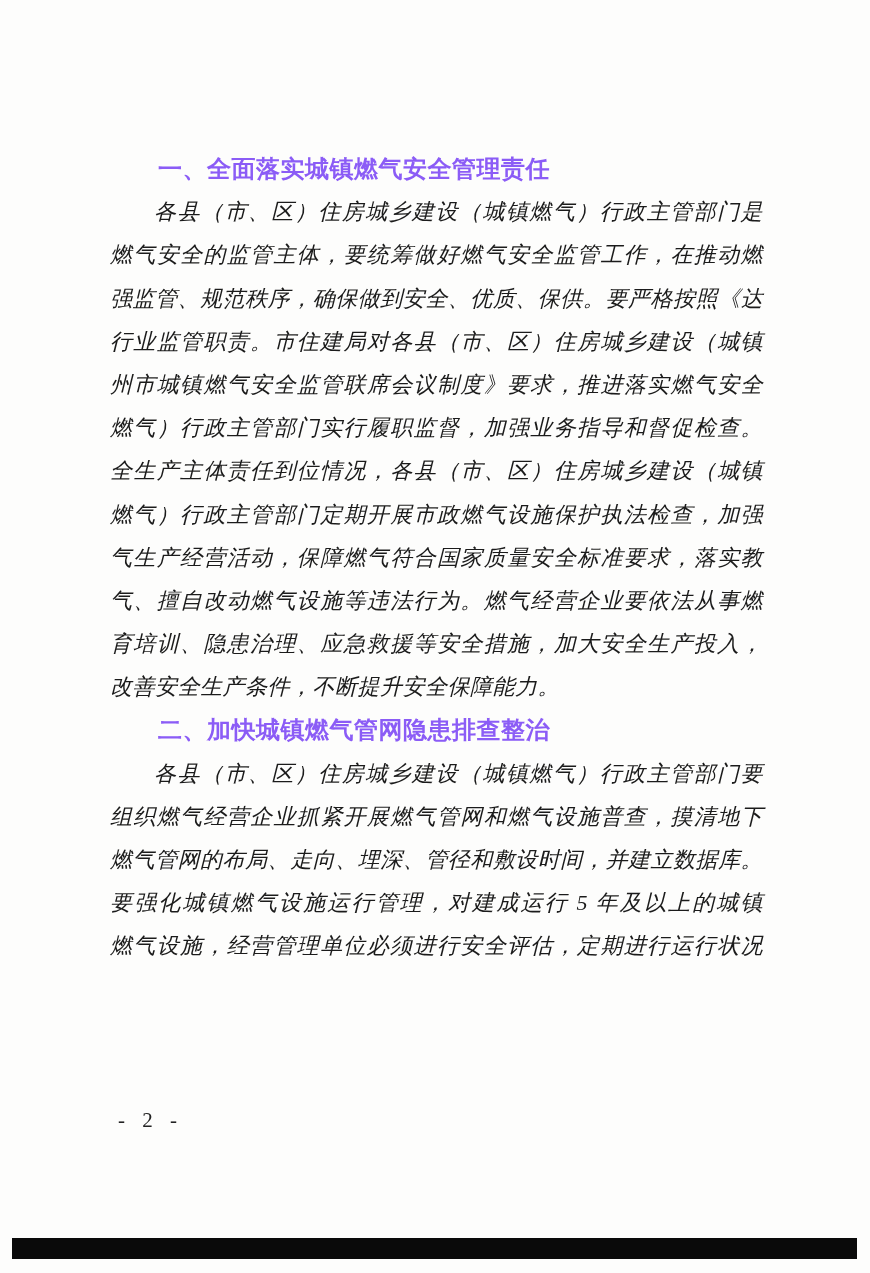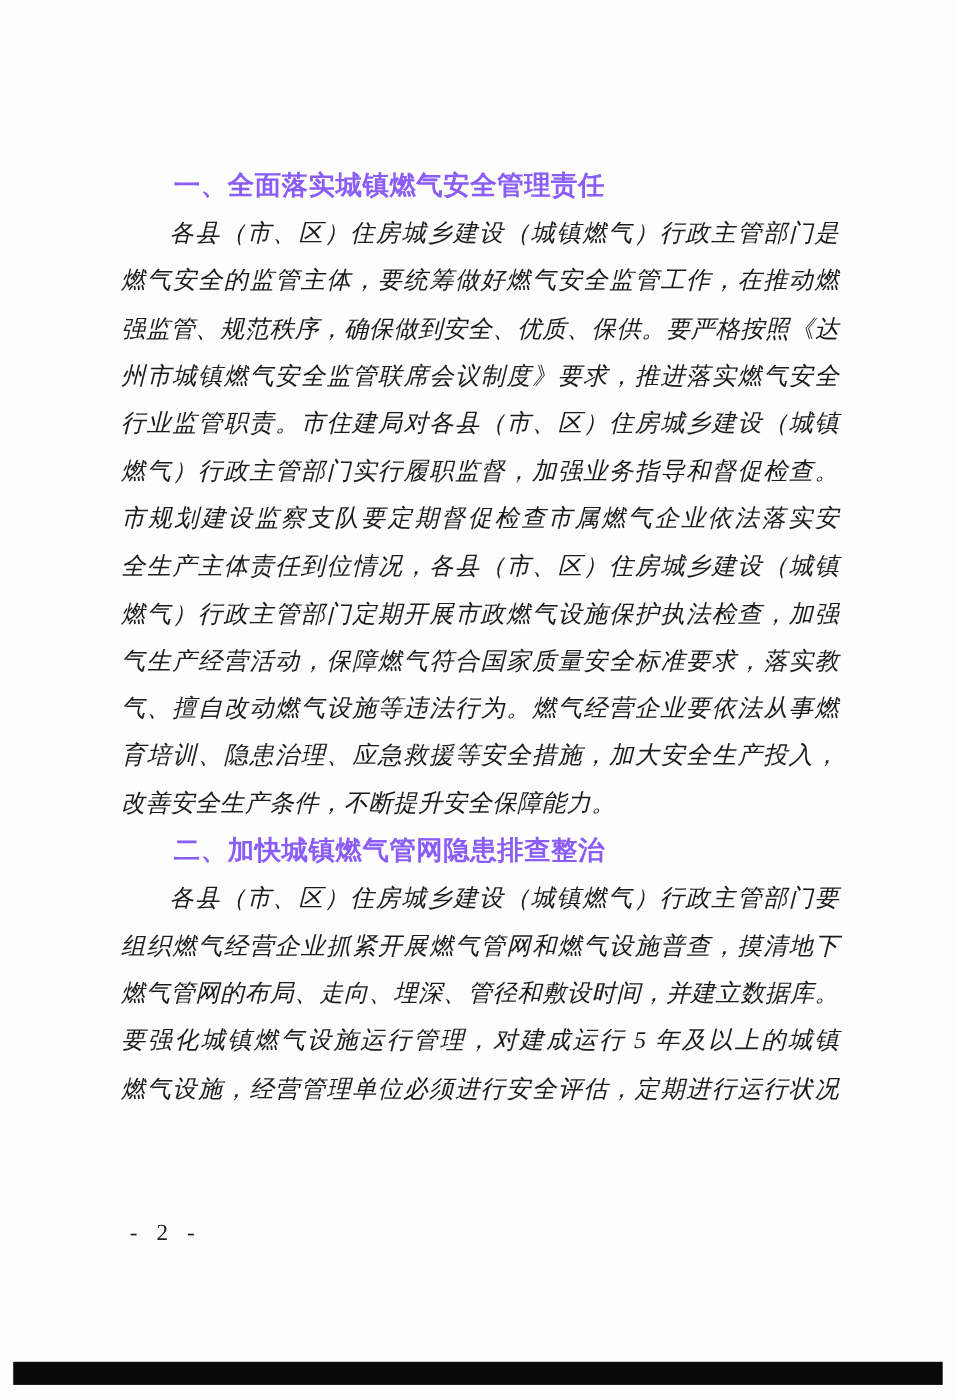--- a/index.html
+++ b/index.html
@@ -70,24 +70,23 @@
 <body>
 
 <div class="page">
   <div class="content">
 
     <h2 class="heading">一、全面落实城镇燃气安全管理责任</h2>
 
     <div class="line fill indent">各县（市、区）住房城乡建设（城镇燃气）行政主管部门是</div>
     <div class="line fill">燃气安全的监管主体，要统筹做好燃气安全监管工作，在推动燃</div>
     <div class="line fill">强监管、规范秩序，确保做到安全、优质、保供。要严格按照《达</div>
+    <div class="line fill">行业监管职责。市住建局对各县（市、区）住房城乡建设（城镇</div>
     <div class="line fill">州市城镇燃气安全监管联席会议制度》要求，推进落实燃气安全</div>
-    <div class="line fill">行业监管职责。市住建局对各县（市、区）住房城乡建设（城镇</div>
     <div class="line fill">燃气）行政主管部门实行履职监督，加强业务指导和督促检查。</div>
-    <div class="line fill">市规划建设监察支队要定期督促检查市属燃气企业依法落实安</div>
     <div class="line fill">全生产主体责任到位情况，各县（市、区）住房城乡建设（城镇</div>
     <div class="line fill">燃气）行政主管部门定期开展市政燃气设施保护执法检查，加强</div>
     <div class="line fill">气生产经营活动，保障燃气符合国家质量安全标准要求，落实教</div>
     <div class="line fill">气、擅自改动燃气设施等违法行为。燃气经营企业要依法从事燃</div>
     <div class="line fill">育培训、隐患治理、应急救援等安全措施，加大安全生产投入，</div>
     <div class="line">改善安全生产条件，不断提升安全保障能力。</div>
 
     <h2 class="heading">二、加快城镇燃气管网隐患排查整治</h2>
 
     <div class="line fill indent">各县（市、区）住房城乡建设（城镇燃气）行政主管部门要</div>

